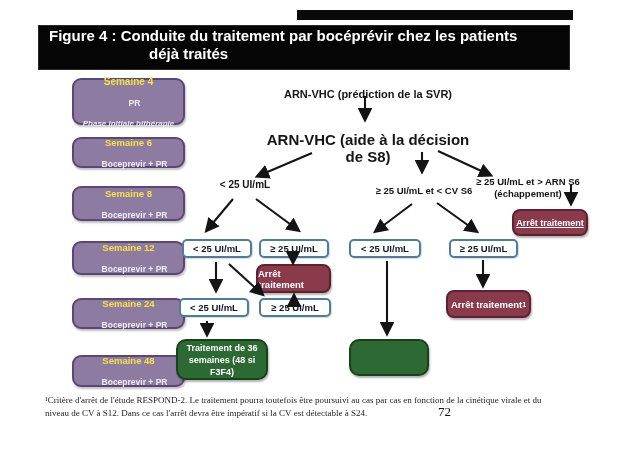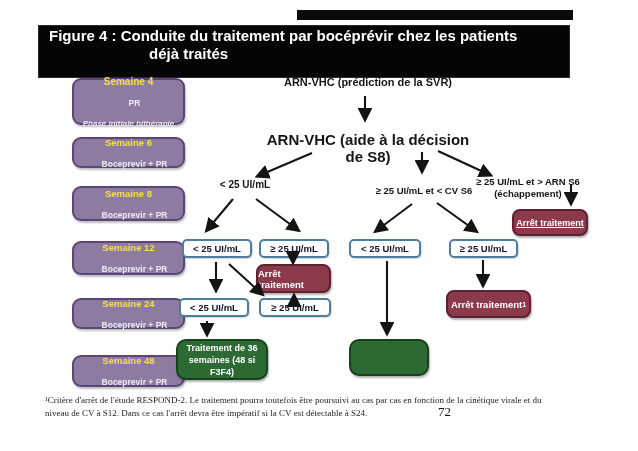--- a/index.html
+++ b/index.html
@@ -4,21 +4,21 @@
 <style>
   html,body{margin:0;padding:0;background:#ffffff;}
   #slide{
     position:relative;width:638px;height:451px;background:#ffffff;overflow:hidden;
     font-family:"Liberation Sans",sans-serif;color:#111;
   }
   .abs{position:absolute;}
   
   #top-strip{left:297px;top:10px;width:276px;height:10px;background:#0a0a0a;}
   #title-bar{
-    left:38px;top:25px;width:532px;height:53px;background:#050505;color:#fff;
+    left:38px;top:25px;width:532px;height:45px;background:#050505;color:#fff;
     font-weight:bold;font-size:15px;line-height:18px;padding:1px 0 0 10px;box-sizing:border-box;
     border:1px solid #2a2a2a;
   }
   #title-line2{margin-left:100px;}
   
   .pill{
     left:72px;width:113px;background:#8d7ba2;border:2px solid #5b4677;border-radius:9px;
     box-sizing:border-box;text-align:center;color:#efe9f6;
     display:flex;flex-direction:column;justify-content:center;gap:11px;
     box-shadow:1px 2px 2px rgba(0,0,0,.25);
@@ -90,21 +90,21 @@
   </div>
   <div class="abs pill" style="top:298px;height:31px;">
     <div class="wk">Semaine 24</div>
     <div class="sub">Boceprevir + PR</div>
   </div>
   <div class="abs pill" style="top:355px;height:32px;">
     <div class="wk">Semaine 48</div>
     <div class="sub">Boceprevir + PR</div>
   </div>
 
-  <div class="abs flabel" style="left:260px;top:76px;width:216px;font-size:11px;">ARN-VHC (prédiction de la SVR)</div>
+  <div class="abs flabel" style="left:260px;top:88px;width:216px;font-size:11px;">ARN-VHC (prédiction de la SVR)</div>
   <div class="abs flabel" style="left:260px;top:131px;width:216px;font-size:15px;">ARN-VHC (aide à la décision de S8)</div>
   <div class="abs flabel" style="left:200px;top:179px;width:90px;font-size:10px;">&lt; 25 UI/mL</div>
   <div class="abs flabel" style="left:360px;top:185px;width:128px;font-size:9.5px;">≥ 25 UI/mL et &lt; CV S6</div>
   <div class="abs flabel" style="left:470px;top:176px;width:116px;font-size:9.5px;line-height:12px;">
     <div>≥ 25 UI/mL et &gt; ARN S6</div>
     <div>(échappement)</div>
   </div>
 
   <div class="abs stop" style="left:512px;top:209px;width:76px;height:27px;">
     <span class="underlined">Arrêt traitement</span>

